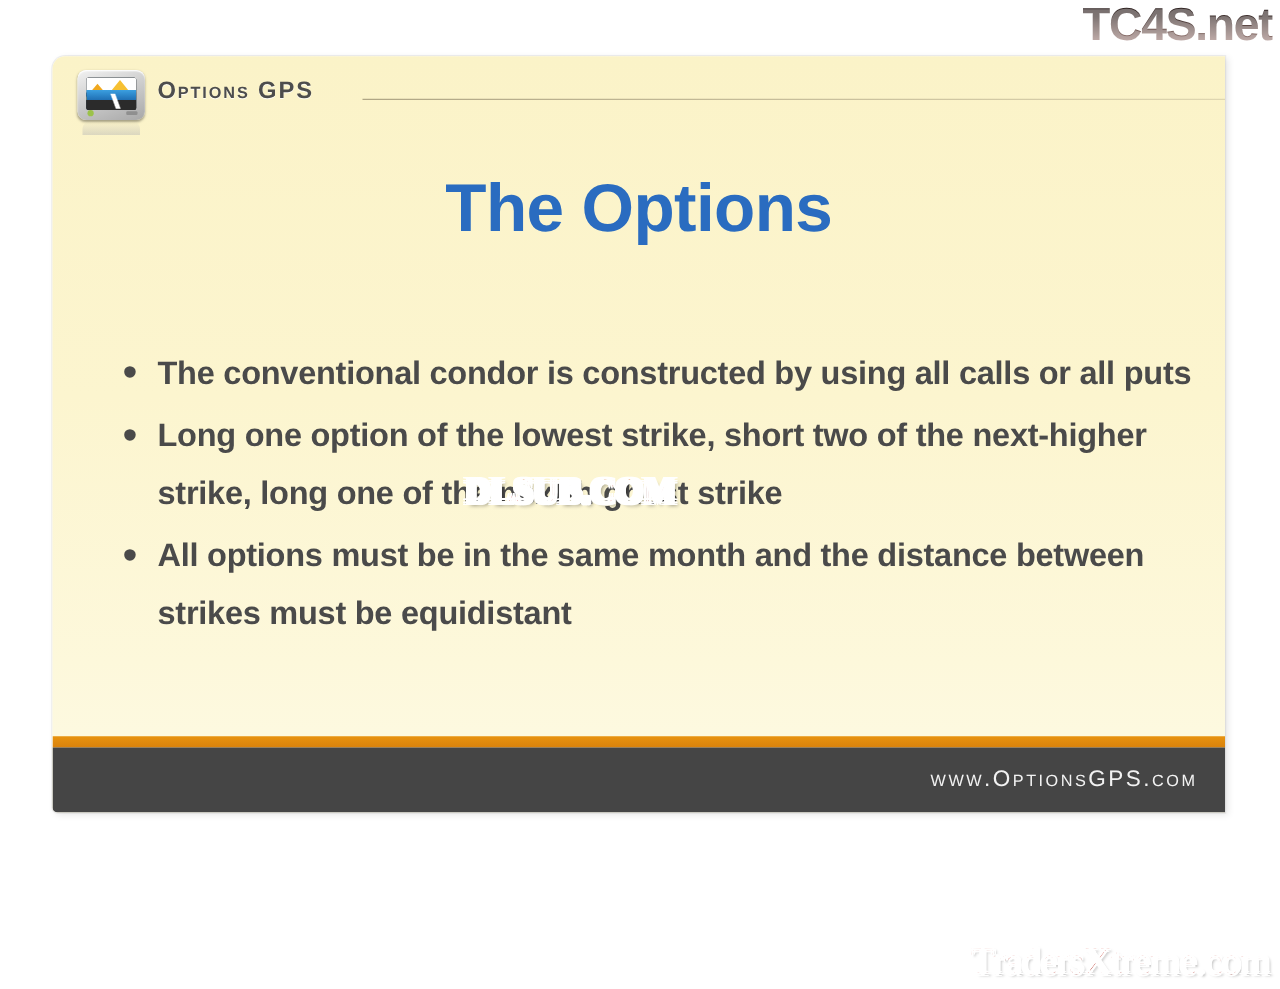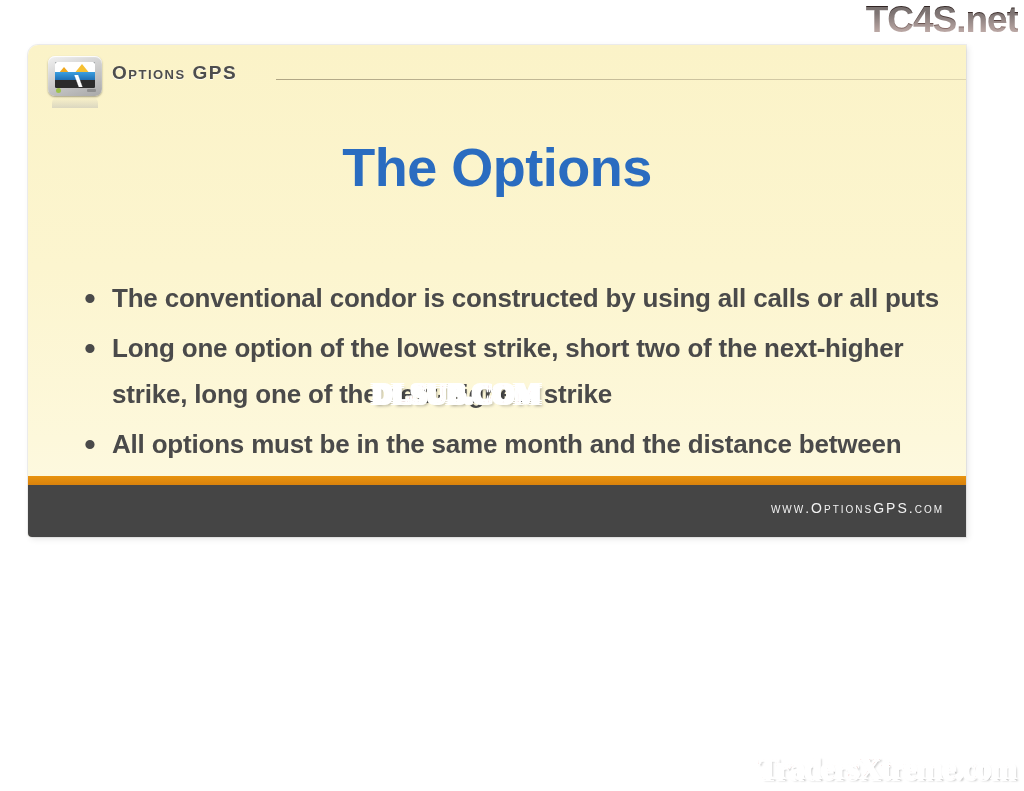--- a/index.html
+++ b/index.html
@@ -29,24 +29,24 @@
     -webkit-background-clip: text;
     background-clip: text;
     color: transparent;
     text-shadow: 0 1px 0 rgba(255,255,255,0.35);
     white-space: nowrap;
   }
 
   
   .slide {
     position: absolute;
-    left: 28px;
+    left: 42px;
     top: 45px;
     width: 938px;
-    height: 492px;
+    height: 605px;
     background: linear-gradient(180deg, #fbf3c8 0%, #fcf5cf 45%, #fdf8db 80%, #fdfae4 100%);
     border-top-left-radius: 10px;
     border-bottom-left-radius: 4px;
     box-shadow: 0 0 0 1px rgba(0,0,0,0.06), 2px 2px 6px rgba(0,0,0,0.10);
     overflow: hidden;
   }
 
   
   .slide-header {
     position: absolute;
@@ -213,21 +213,21 @@
     width: 100%;
     height: 52px;
     background: #454545;
   }
   .footer-text {
     position: absolute;
     right: 22px;
     top: 15px;
     font-family: "Liberation Sans", sans-serif;
     font-weight: normal;
-    font-size: 14px;
+    font-size: 18px;
     letter-spacing: 2px;
     font-variant: small-caps;
     color: #f2f2f2;
     white-space: nowrap;
   }
 
   
   .dlsub-watermark {
     position: absolute;
     left: 372px;
@@ -250,21 +250,21 @@
       3px 3px 3px rgba(0,0,0,0.35);
     white-space: nowrap;
   }
 
   
   .traders-brand {
     position: absolute;
     right: 8px;
     bottom: 4px;
     font-family: "Liberation Serif", serif;
-    font-weight: bold;
+    font-weight: normal;
     font-size: 31px;
     line-height: 36px;
     letter-spacing: -0.5px;
     background: linear-gradient(180deg, #e98f86 0%, #d2544a 40%, #b33228 70%, #e0837a 100%);
     -webkit-background-clip: text;
     background-clip: text;
     color: transparent;
     text-shadow:
       -1.5px 0 0 #ffffff, 1.5px 0 0 #ffffff,
       0 -1.5px 0 #ffffff, 0 1.5px 0 #ffffff,

